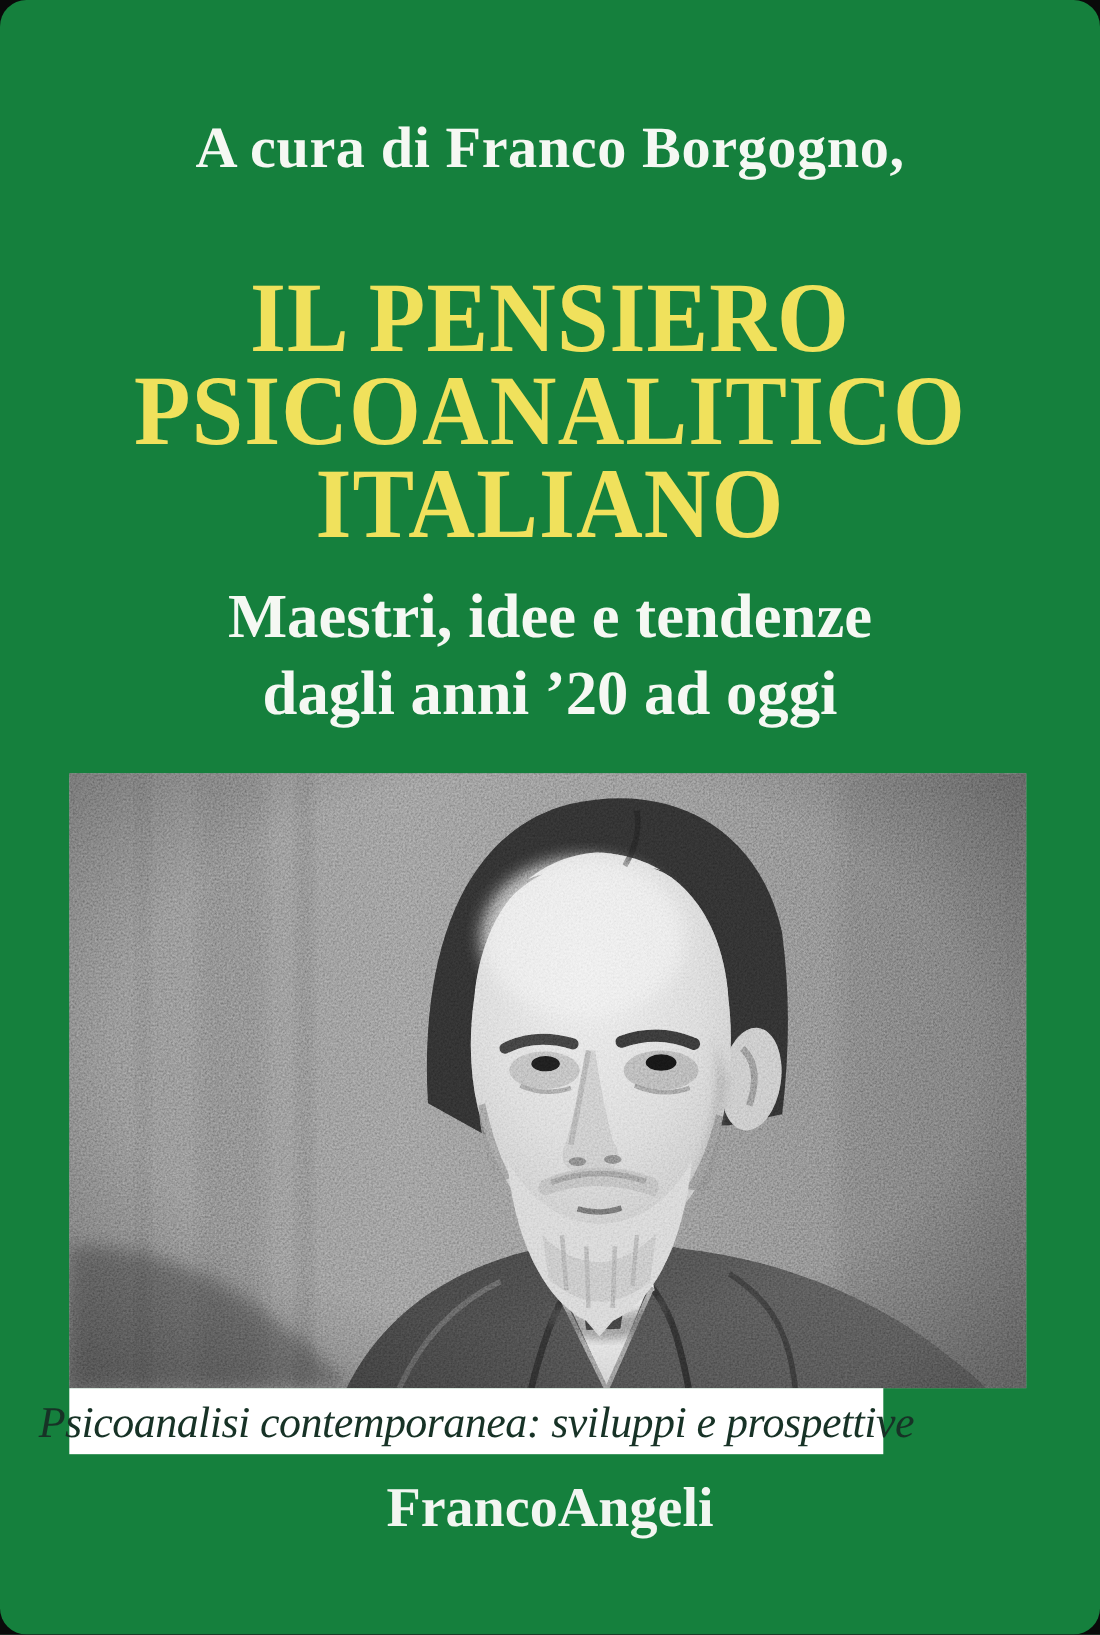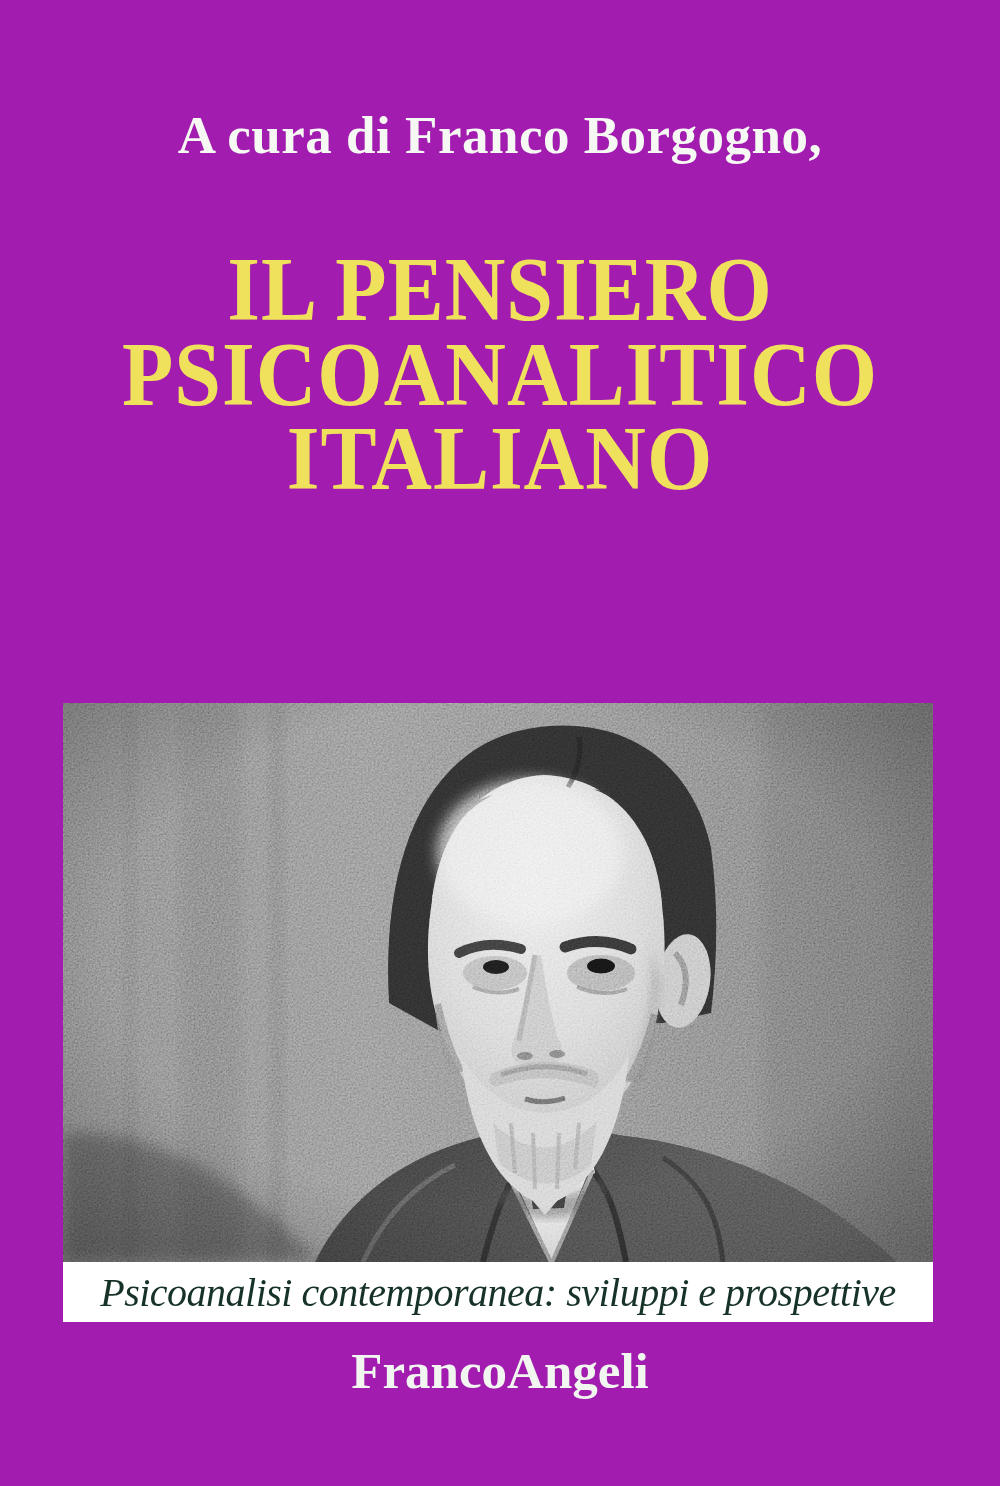--- a/index.html
+++ b/index.html
@@ -1,21 +1,22 @@
 <!DOCTYPE html>
 <html><head>
 <meta charset="utf-8">
 <style>
   html,body{margin:0;padding:0;background:#0a0a0a;}
   .cover{
     position:relative;
     width:1000px;height:1486px;
-    background:#a21caf;
+    background:#15803d;
     overflow:hidden;
     font-family:"Liberation Serif", serif;
+    border-radius:24px;
   }
   .byline{
     position:absolute;top:102px;left:0;width:1000px;
     text-align:center;
     color:#f5f8f3;
     font-size:53px;font-weight:bold;line-height:66px;
     letter-spacing:0.5px;
   }
   .title{
     position:absolute;top:248px;left:0;width:1000px;
@@ -30,21 +31,21 @@
     text-align:center;
     color:#f5f8f3;
     font-size:57px;font-weight:bold;line-height:70px;
   }
   .photo{
     position:absolute;left:63px;top:703px;width:870px;height:559px;
     background:#8e8e8e;
   }
   .photo svg{display:block;width:100%;height:100%;}
   .series-banner{
-    position:absolute;left:63px;top:1262px;width:870px;height:60px;
+    position:absolute;left:63px;top:1262px;width:740px;height:60px;
     background:#ffffff;
     display:flex;align-items:center;justify-content:center;
   }
   .series-banner span{
     font-style:italic;
     font-size:40px;
     color:#173226;
     letter-spacing:-0.5px;
     white-space:nowrap;
   }
@@ -63,20 +64,24 @@
   <div class="byline">
     <div>A cura di Franco Borgogno,</div>
   </div>
 
   <div class="title">
     <div>IL PENSIERO</div>
     <div>PSICOANALITICO</div>
     <div>ITALIANO</div>
   </div>
 
+  <div class="subtitle">
+    <div>Maestri, idee e tendenze</div>
+    <div>dagli anni ’20 ad oggi</div>
+  </div>
 
   <div class="photo" role="img" aria-label="Black-and-white grainy portrait photograph of Sigmund Freud in a dark suit, white wing collar and tie">
     <svg viewBox="0 0 870 559" preserveAspectRatio="none" aria-hidden="true">
       <defs>
         <linearGradient id="bgG" x1="0" y1="0" x2="1" y2="0">
           <stop offset="0" stop-color="#838383"></stop>
           <stop offset="0.35" stop-color="#929292"></stop>
           <stop offset="0.62" stop-color="#8b8b8b"></stop>
           <stop offset="1" stop-color="#747474"></stop>
         </linearGradient>

